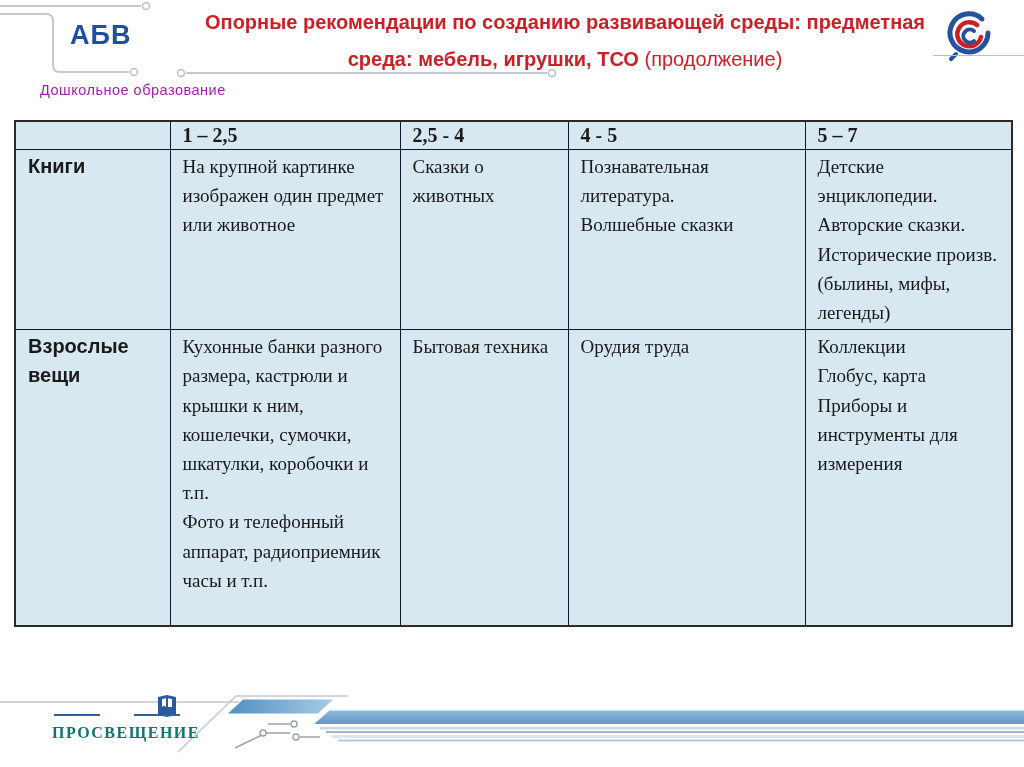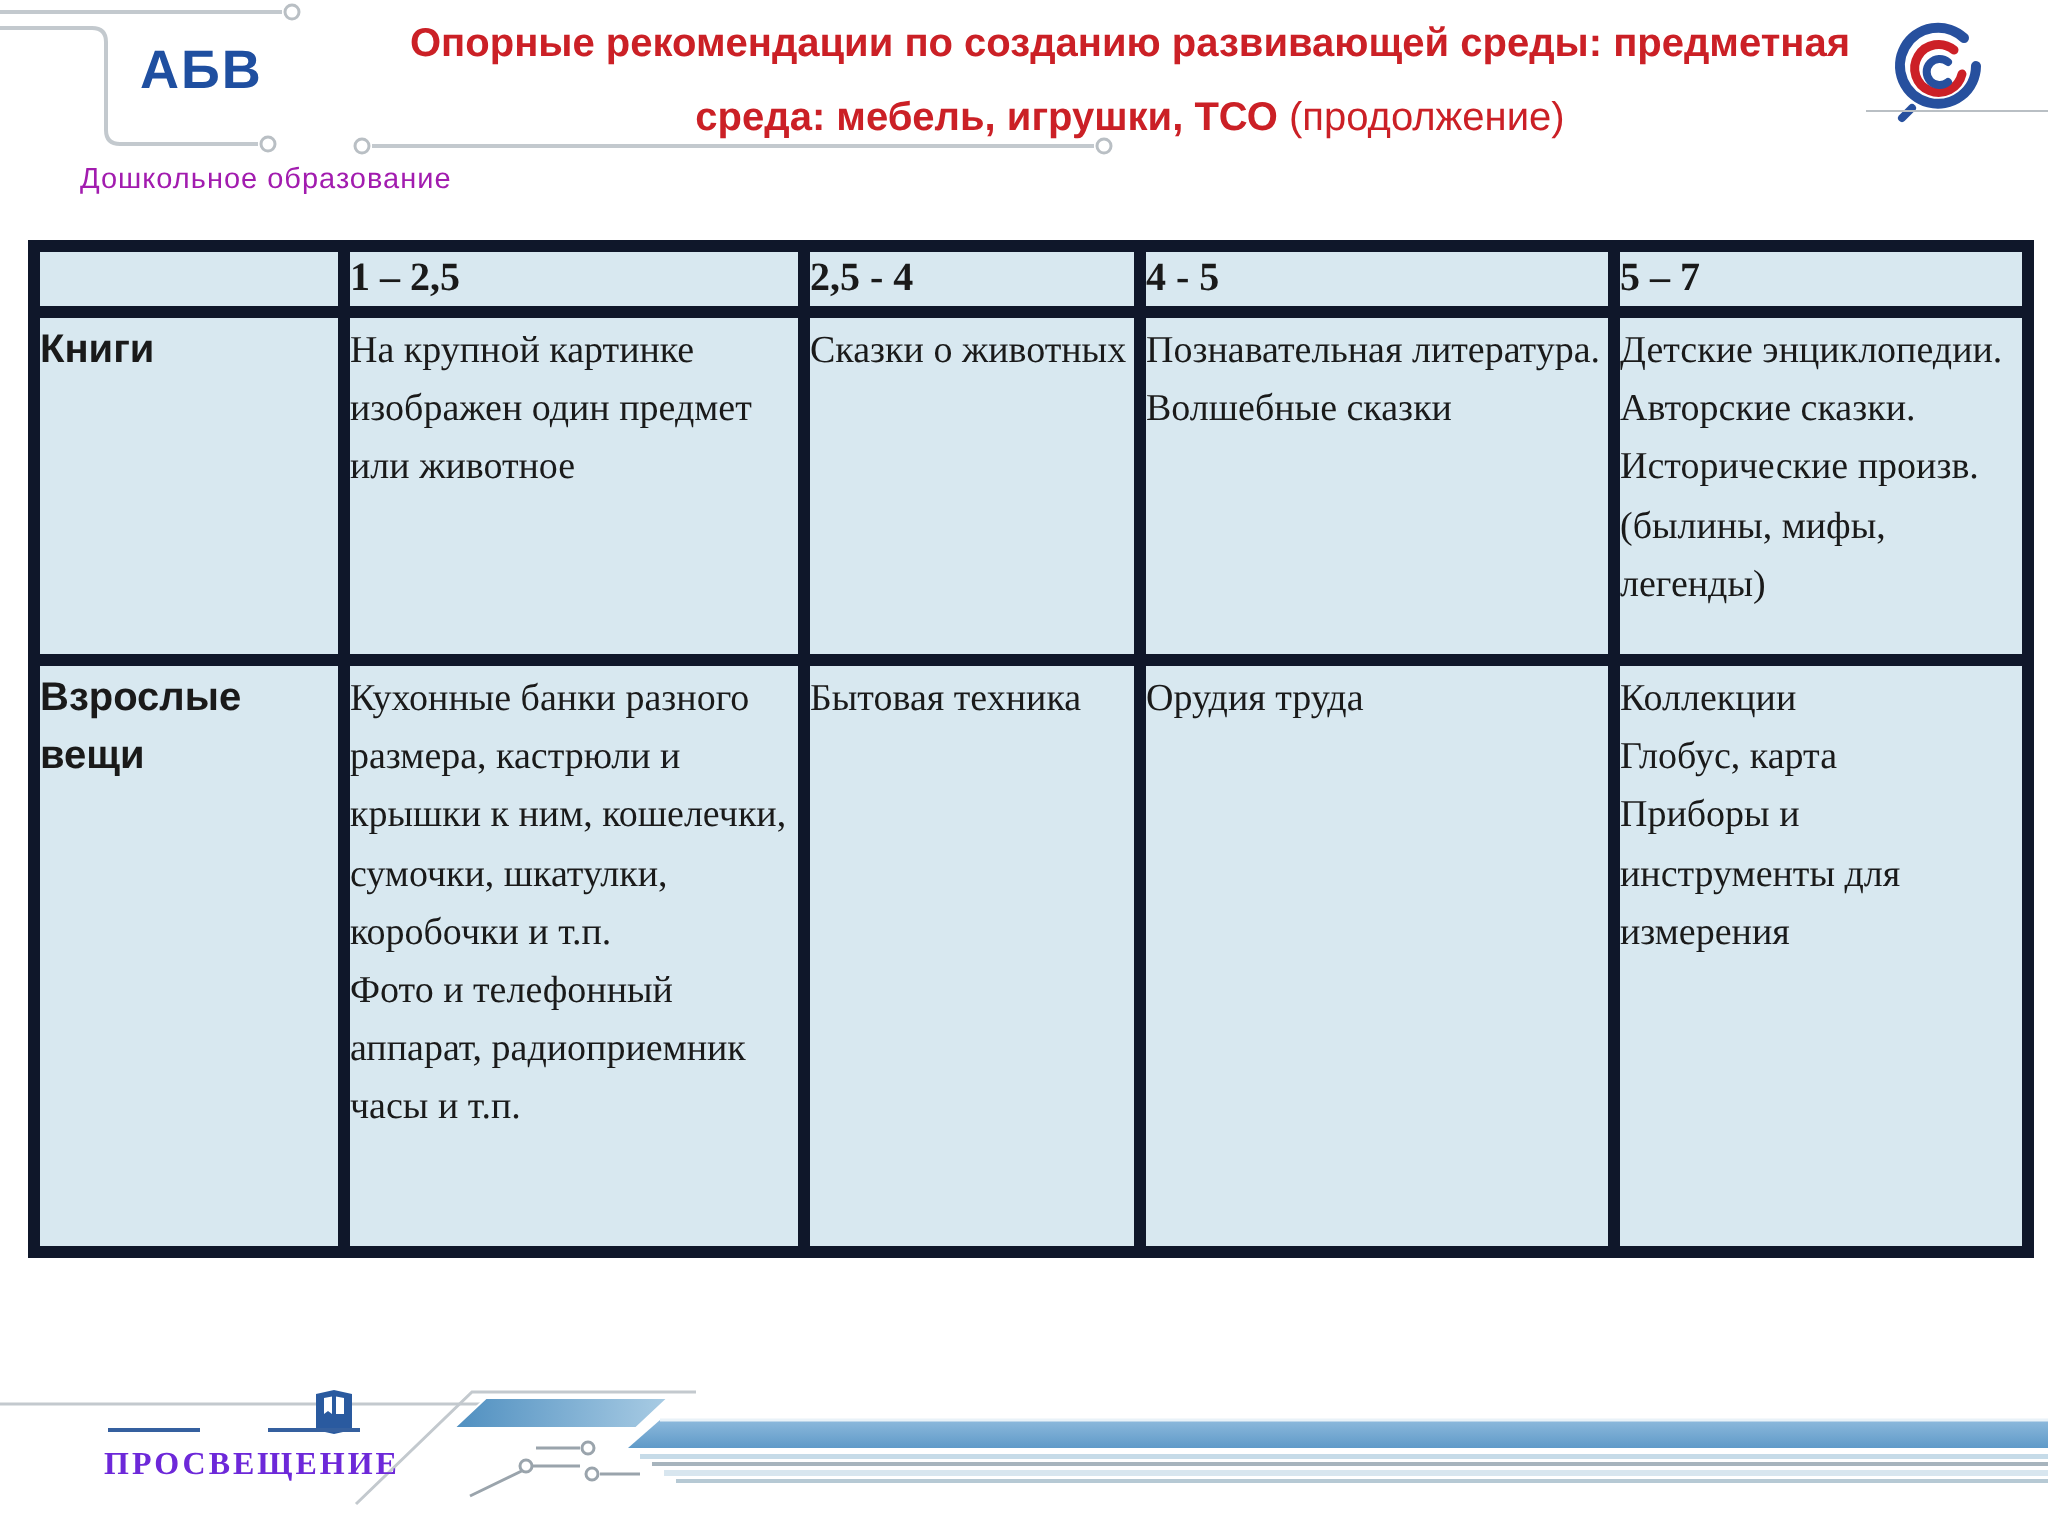--- a/index.html
+++ b/index.html
@@ -21,22 +21,22 @@
   .title .normal{font-weight:normal;}
   
   .tr-logo{position:absolute;left:944px;top:8px;width:52px;height:56px;}
   .tr-line{position:absolute;left:933px;top:55px;width:91px;height:1px;background:#b9bfc4;}
   
   table.grid{
     position:absolute;left:14px;top:120px;border-collapse:collapse;table-layout:fixed;
     width:997px;
   }
   table.grid td,table.grid th{
-    border:6px solid #0f172a;background:#d8e8f0;vertical-align:top;
-    padding:2px 0;color:#1a1a1a;overflow:hidden;
+    border:1px solid #0f172a;background:#d8e8f0;vertical-align:top;
+    padding:2px 12px;color:#1a1a1a;overflow:hidden;
   }
   table.grid{border:2px solid #2a2a2a;}
   th.colhead{
     font-family:"Liberation Serif",serif;font-size:20px;font-weight:bold;
     text-align:left;height:22px;vertical-align:middle;padding-top:0;padding-bottom:0;
   }
   td.rowlabel{
     font-family:"Liberation Sans",sans-serif;font-weight:bold;font-size:20px;line-height:29px;
   }
   td.cell{
@@ -44,21 +44,21 @@
   }
   
   .footer-decor{position:absolute;left:0;top:690px;width:1024px;height:77px;}
   .pub-logo{position:absolute;left:52px;top:694px;width:130px;height:56px;}
   .pub-emblem{position:absolute;left:104px;top:0px;width:22px;height:24px;}
   .pub-line{position:absolute;top:20px;width:46px;height:2px;background:#35609f;}
   .pub-line.l{left:2px;} .pub-line.r{left:82px;}
   .pub-text{
     position:absolute;left:0;top:30px;width:130px;text-align:center;
     font-family:"Liberation Serif",serif;font-weight:bold;font-size:16px;
-    letter-spacing:1.5px;color:#6d28d9;
+    letter-spacing:1.5px;color:#0f766e;
   }
 </style>
 </head>
 <body>
 
 <svg class="corner-decor" viewBox="0 0 580 95" xmlns="http://www.w3.org/2000/svg">
   <g stroke="#c3c9ce" stroke-width="2" fill="none">
     <line x1="0" y1="6" x2="141" y2="6"></line>
     <path d="M0,14 L46,14 Q53,14 53,21 L53,65 Q53,72 60,72 L129,72"></path>
     <line x1="186" y1="73" x2="547" y2="73"></line>

